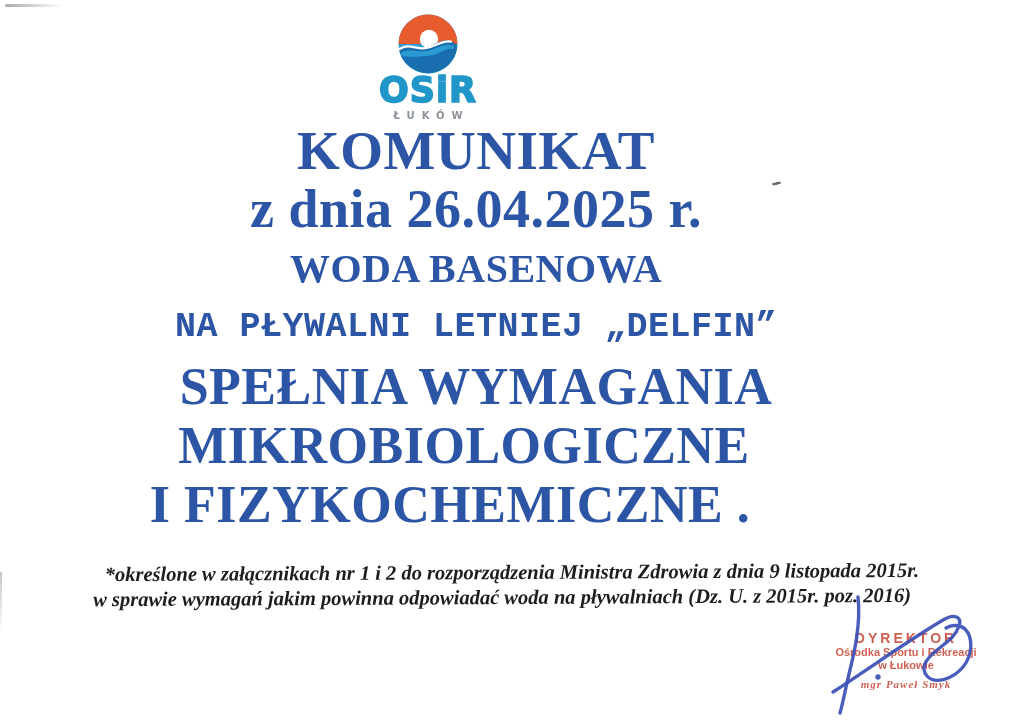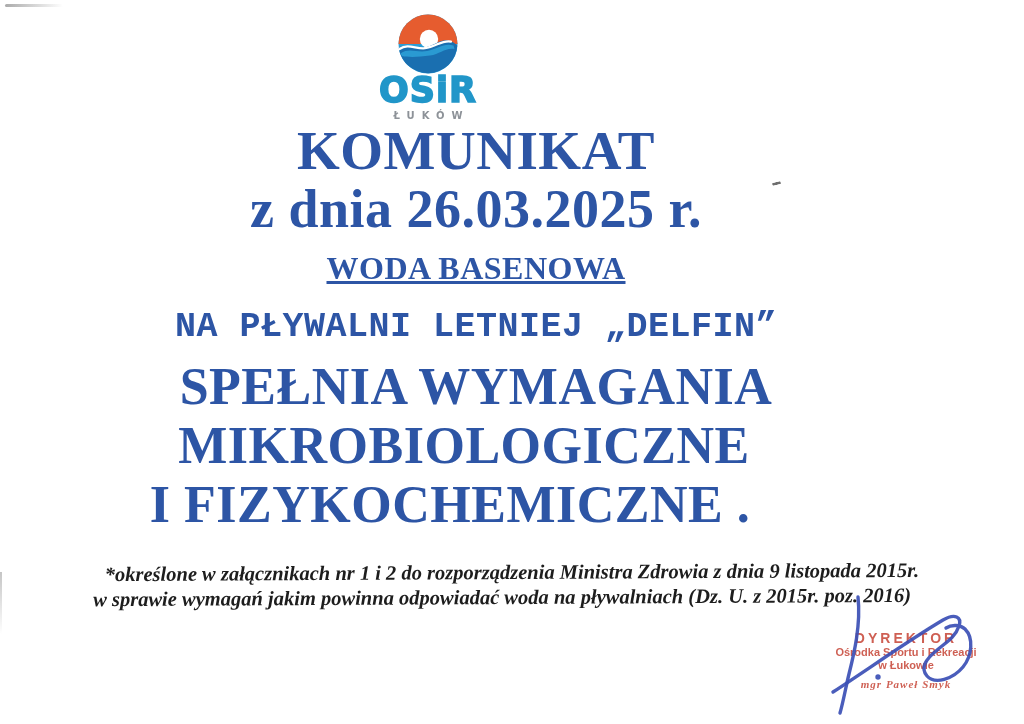--- a/index.html
+++ b/index.html
@@ -82,21 +82,21 @@
     letter-spacing: 0.5px;
   }
   .headline .hl {
     display: block;
     height: 59px;
     line-height: 59px;
     white-space: nowrap;
   }
   .hl-1 { font-size: 55px; }
   .hl-2 { font-size: 54px; }
-  .hl-3 { font-size: 32px; text-decoration: underline; }
+  .hl-3 { font-size: 40px; }
   .hl-4 { font-size: 35px; font-family: Liberation Mono, monospace; }
   .hl-5 { font-size: 52px; }
   .hl-6 { font-size: 52px; transform: translateX(-12px); }
   .hl-7 { font-size: 52px; transform: translateX(-26px); }
 
   
   .footnote {
     position: absolute;
     top: 560px; left: 0;
     width: 1024px;
@@ -175,21 +175,21 @@
     <path d="M2.7,36 C10,30 18,36.5 27,35.5 C38,34.5 44,27 52,28.5 C56,29.3 59.5,31 61.3,33.8 A29.5,29.5 0 0 1 2.7,36 Z" fill="var(--logo_blue_dark)"></path>
     <path d="M4.5,41.5 C13,35.5 21,41 31,39 C42,36.8 48,30.5 57.5,33.5 L58.5,37 C50,35 44,42 34,43.5 C23,45 13,45.5 6,44 Z" fill="var(--logo_blue_light)" opacity="0.95"></path>
     <path d="M3.5,37 C12,31 20,37.3 29,36.2 C40,34.9 46,27.6 55,29.6" stroke="#ffffff" stroke-width="2.2" fill="none" stroke-linecap="round"></path>
   </svg>
   <div class="logo-brand">OSiR</div>
   <div class="logo-city">ŁUKÓW</div>
 </header>
 
 <main class="headline">
   <span class="hl hl-1">KOMUNIKAT</span>
-  <span class="hl hl-2">z dnia 26.03.2025 r.</span>
+  <span class="hl hl-2">z dnia 26.04.2025 r.</span>
   <span class="hl hl-3">WODA BASENOWA</span>
   <span class="hl hl-4">NA PŁYWALNI LETNIEJ „DELFIN”</span>
   <span class="hl hl-5">SPEŁNIA WYMAGANIA</span>
   <span class="hl hl-6">MIKROBIOLOGICZNE</span>
   <span class="hl hl-7">I FIZYKOCHEMICZNE .</span>
 </main>
 
 <footer class="footnote">
   <span class="fn fn-1">*określone w załącznikach nr 1 i 2 do rozporządzenia Ministra Zdrowia z dnia 9 listopada 2015r.</span>
   <span class="fn fn-2">w sprawie wymagań jakim powinna odpowiadać woda na pływalniach (Dz. U. z 2015r. poz. 2016)</span>

